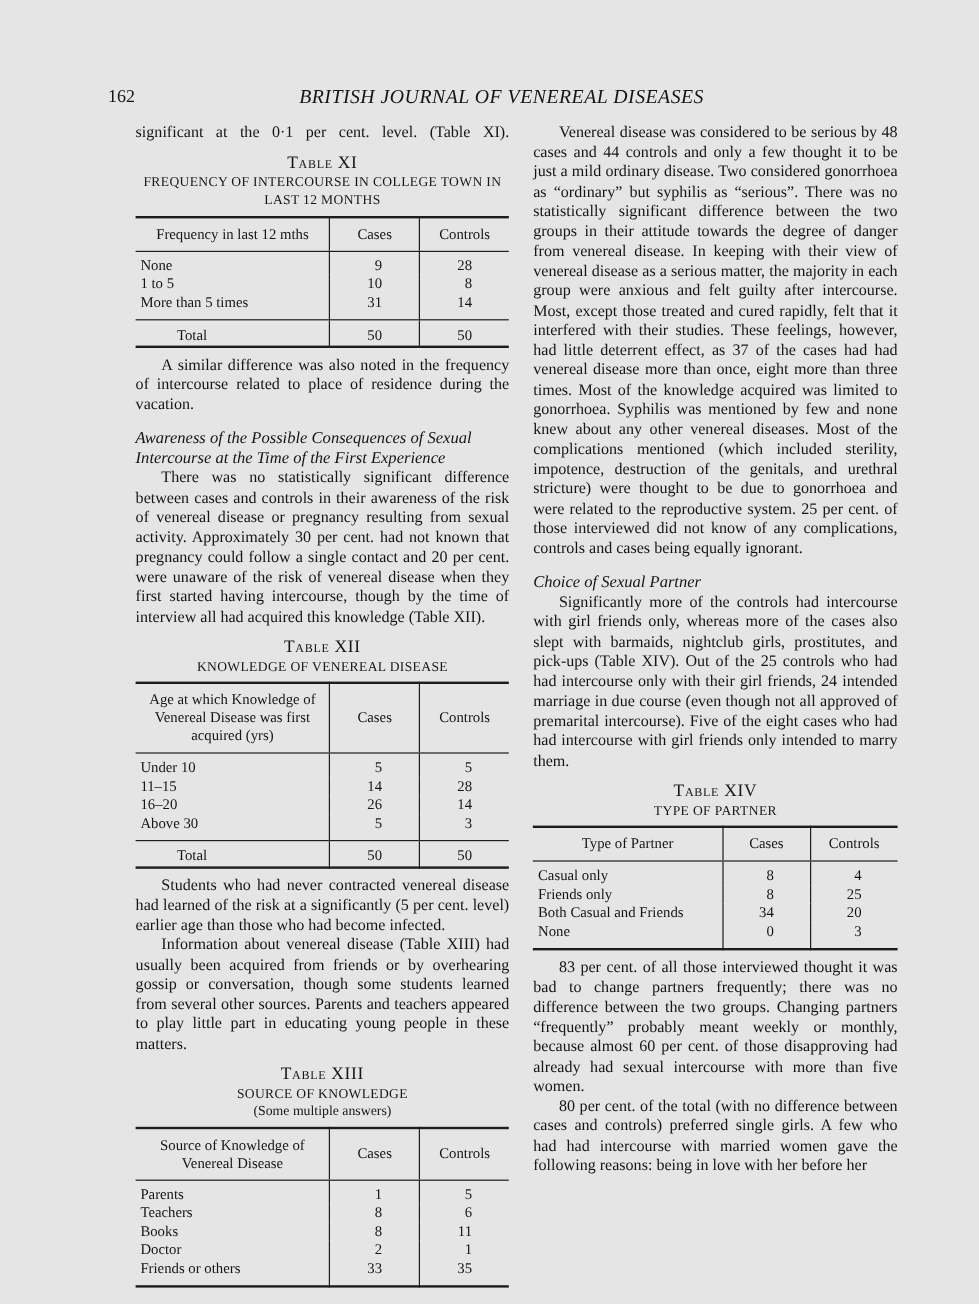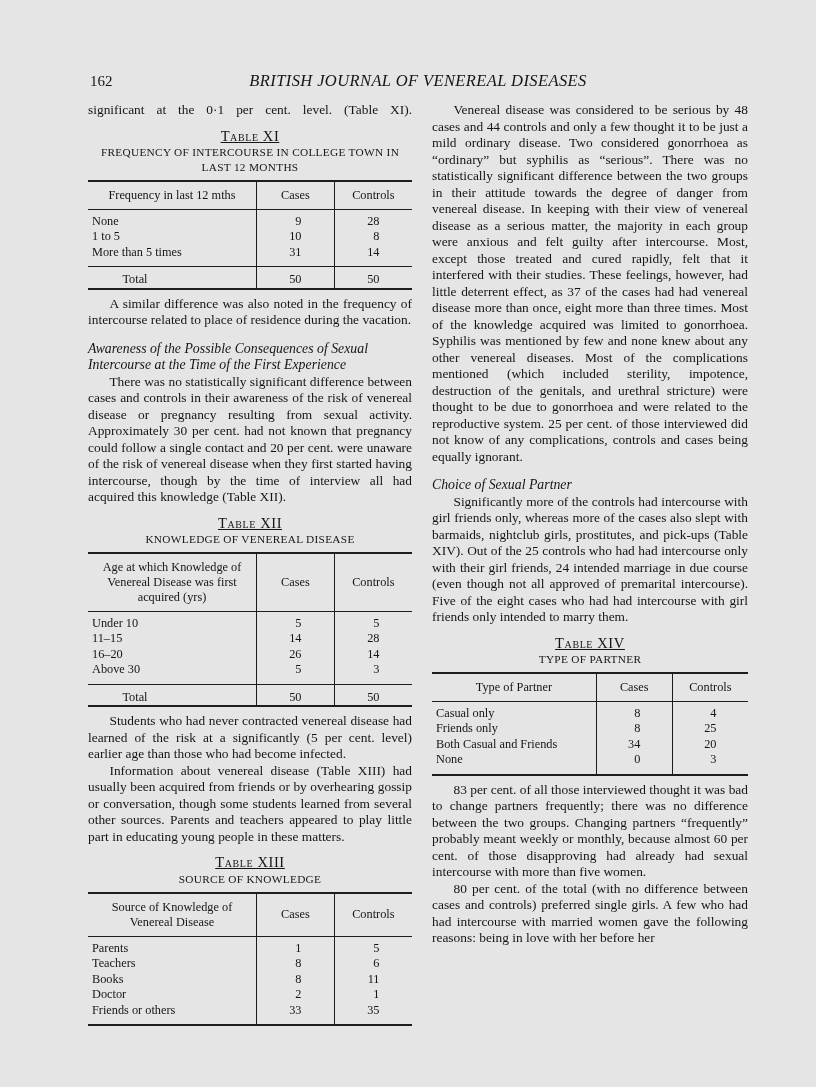--- a/index.html
+++ b/index.html
@@ -13,40 +13,40 @@
   }
   .content { position:absolute; left:88px; top:70px; width:660px; }
 
   header.pg-head { position:relative; height:26px; margin-bottom:6px; }
   .page-num { position:absolute; left:2px; top:3px; font-size:15px; }
   .journal-title {
     text-align:center; font-style:italic; font-size:16.5px;
     letter-spacing:.4px; padding-top:1px; white-space:nowrap;
   }
 
-  .columns { display:flex; gap:20px; align-items:flex-start; }
+  .columns { display:flex; gap:20px; align-items:flex-start;margin-left:25px; }
   .col-left  { width:324px; }
   .col-right { width:316px; }
 
   p.body {
     margin:0; font-size:13.4px; line-height:16.5px;
     text-align:justify; hyphens:auto;
   }
   p.indent { text-indent:1.6em; }
   p.fill { text-align-last:justify; }
 
   h3.section {
     margin:12px 0 0 0; font-weight:normal; font-style:italic;
     font-size:13.8px; line-height:16.5px;
   }
 
   .table-block { margin:2px 0 6px 0; }
   .tbl-caption {
     text-align:center; font-variant:small-caps; font-size:14.5px;
-    letter-spacing:.6px; margin-top:9px; line-height:1.15;text-decoration:underline;
+    letter-spacing:.6px; margin-top:9px; line-height:1.15;
   }
   .tbl-subtitle {
     text-align:center; font-size:11.3px; letter-spacing:.3px;
     line-height:1.3; margin-top:1px;
   }
   .tbl-note { text-align:center; font-size:11.5px; line-height:1.2; }
 
   table.data-table {
     width:100%; border-collapse:collapse; table-layout:fixed;
     margin-top:5px; font-size:12.3px;
@@ -182,20 +182,21 @@
             </tfoot>
           </table>
         </div>
 
         <p class="body indent">Students who had never contracted venereal disease had learned of the risk at a significantly (5 per cent. level) earlier age than those who had become infected.</p>
         <p class="body indent">Information about venereal disease (Table XIII) had usually been acquired from friends or by overhearing gossip or conversation, though some students learned from several other sources. Parents and teachers appeared to play little part in educating young people in these matters.</p>
 
         <div class="table-block">
           <div class="tbl-caption">Table XIII</div>
           <div class="tbl-subtitle">SOURCE OF KNOWLEDGE</div>
+          <div class="tbl-note">(Some multiple answers)</div>
           <table class="data-table">
             <colgroup>
                 <col class="c1">
                 <col class="c2">
                 <col class="c3">
               </colgroup>
             <thead>
               <tr>
                 <th>Source of Knowledge of Venereal Disease</th>
                 <th>Cases</th>

